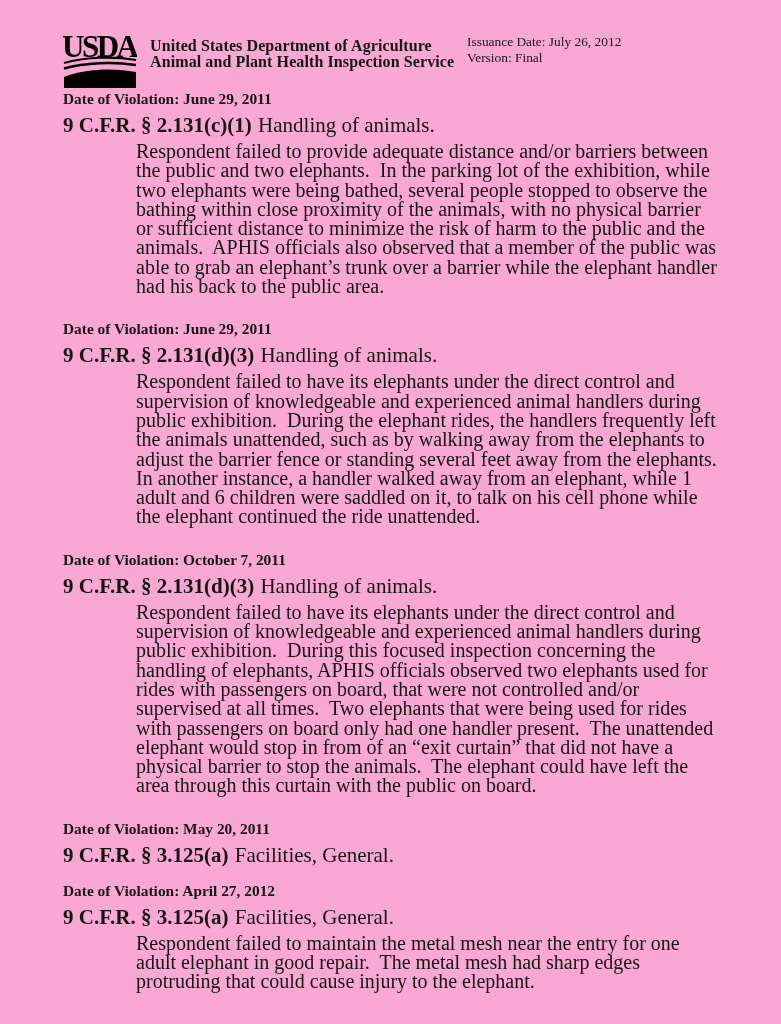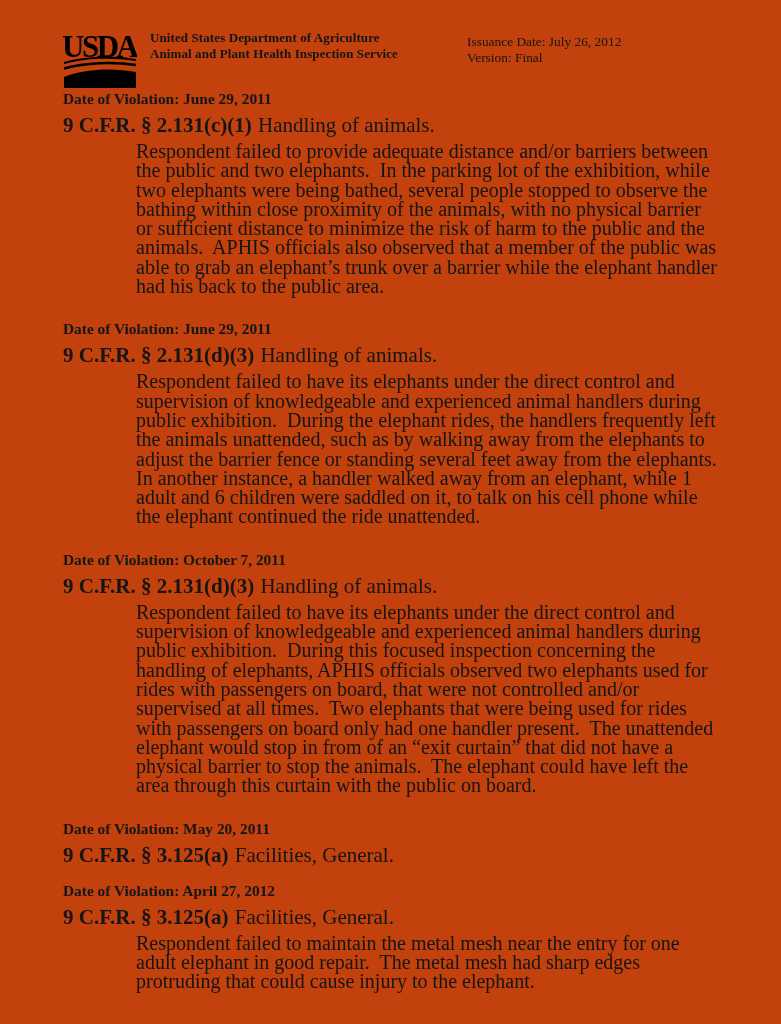--- a/index.html
+++ b/index.html
@@ -6,42 +6,42 @@
   html, body { background: #e8e8e8; }
   body {
     font-family: "Liberation Serif", "DejaVu Serif", serif;
     color: #151515;
   }
   .page {
     position: relative;
     width: 781px;
     height: 1024px;
     margin: 0 auto;
-    background: #c2410c;
+    background: #f9a8d4;
     padding: 30px 64px 0 63px;
     overflow: hidden;
   }
 
   
   .doc-header {
     display: flex;
     align-items: flex-start;
   }
   .logo {
     width: 74px;
     height: 57px;
     flex: 0 0 auto;
     margin-top: 1px;
   }
   .logo svg { display: block; width: 74px; height: 57px; }
   .agency {
     margin-left: 13px;
-    margin-top: 0;
+    margin-top: 8px;
     font-weight: bold;
-    font-size: 13px;
+    font-size: 16px;
     line-height: 16.4px;
     letter-spacing: 0.1px;
   }
   .header-meta {
     margin-left: auto;
     margin-top: 4px;
     width: 250px;
     font-size: 13.4px;
     line-height: 16.4px;
   }

